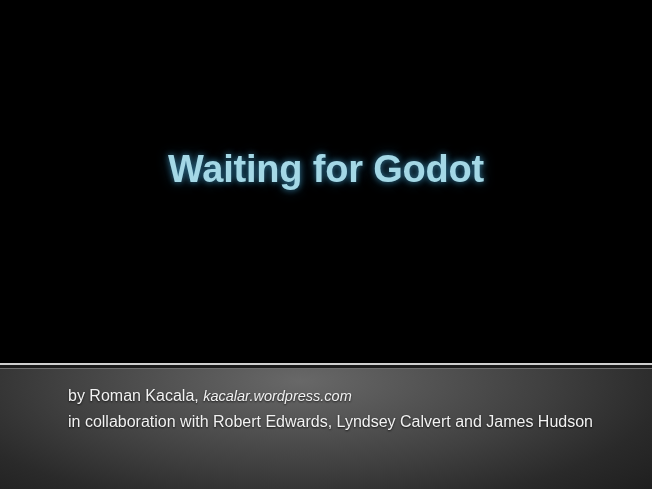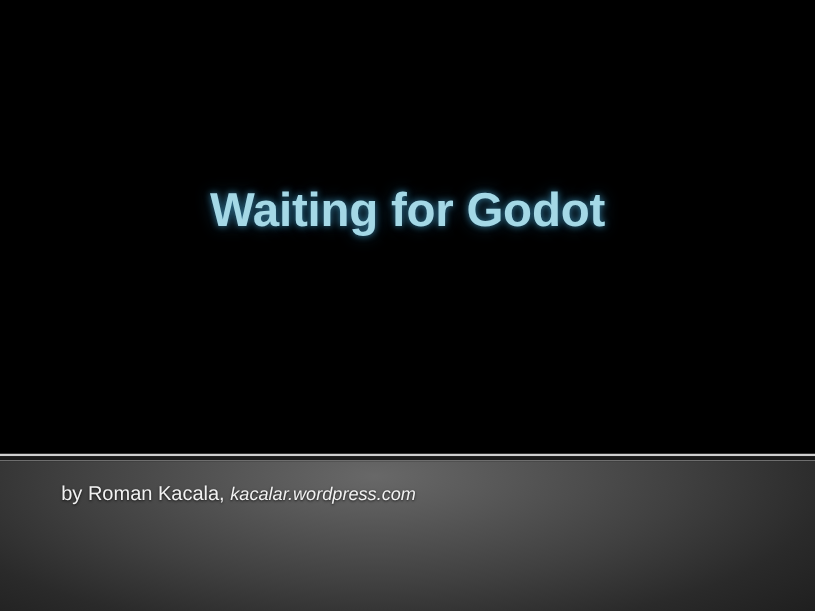--- a/index.html
+++ b/index.html
@@ -90,21 +90,21 @@
         rgba(104,104,104,1) 0%,
         rgba(86,86,86,1) 22%,
         rgba(64,64,64,1) 48%,
         rgba(42,42,42,1) 72%,
         rgba(26,26,26,1) 100%),
       #2f2f2f;
   }
 
   .footer-inner {
     position: absolute;
-    left: 49px;
+    left: 68px;
     top: 14px;
     right: 20px;
   }
 
   .footer-line {
     display: block;
     color: #f2f2f2;
     font-family: "Liberation Sans", sans-serif;
     font-size: 16px;
     line-height: 25px;
@@ -136,17 +136,18 @@
   <div class="divider-soft"></div>
 
   <div class="footer">
     <div class="footer-inner">
 
       <span class="footer-line">
         <span class="byline-name">by Roman Kacala,</span>
         <span class="byline-url">kacalar.wordpress.com</span>
       </span>
 
+      <span class="footer-line">in collaboration with Robert Edwards, Lyndsey Calvert and James Hudson</span>
 
     </div>
   </div>
 
 </div>
 
 </body></html>

